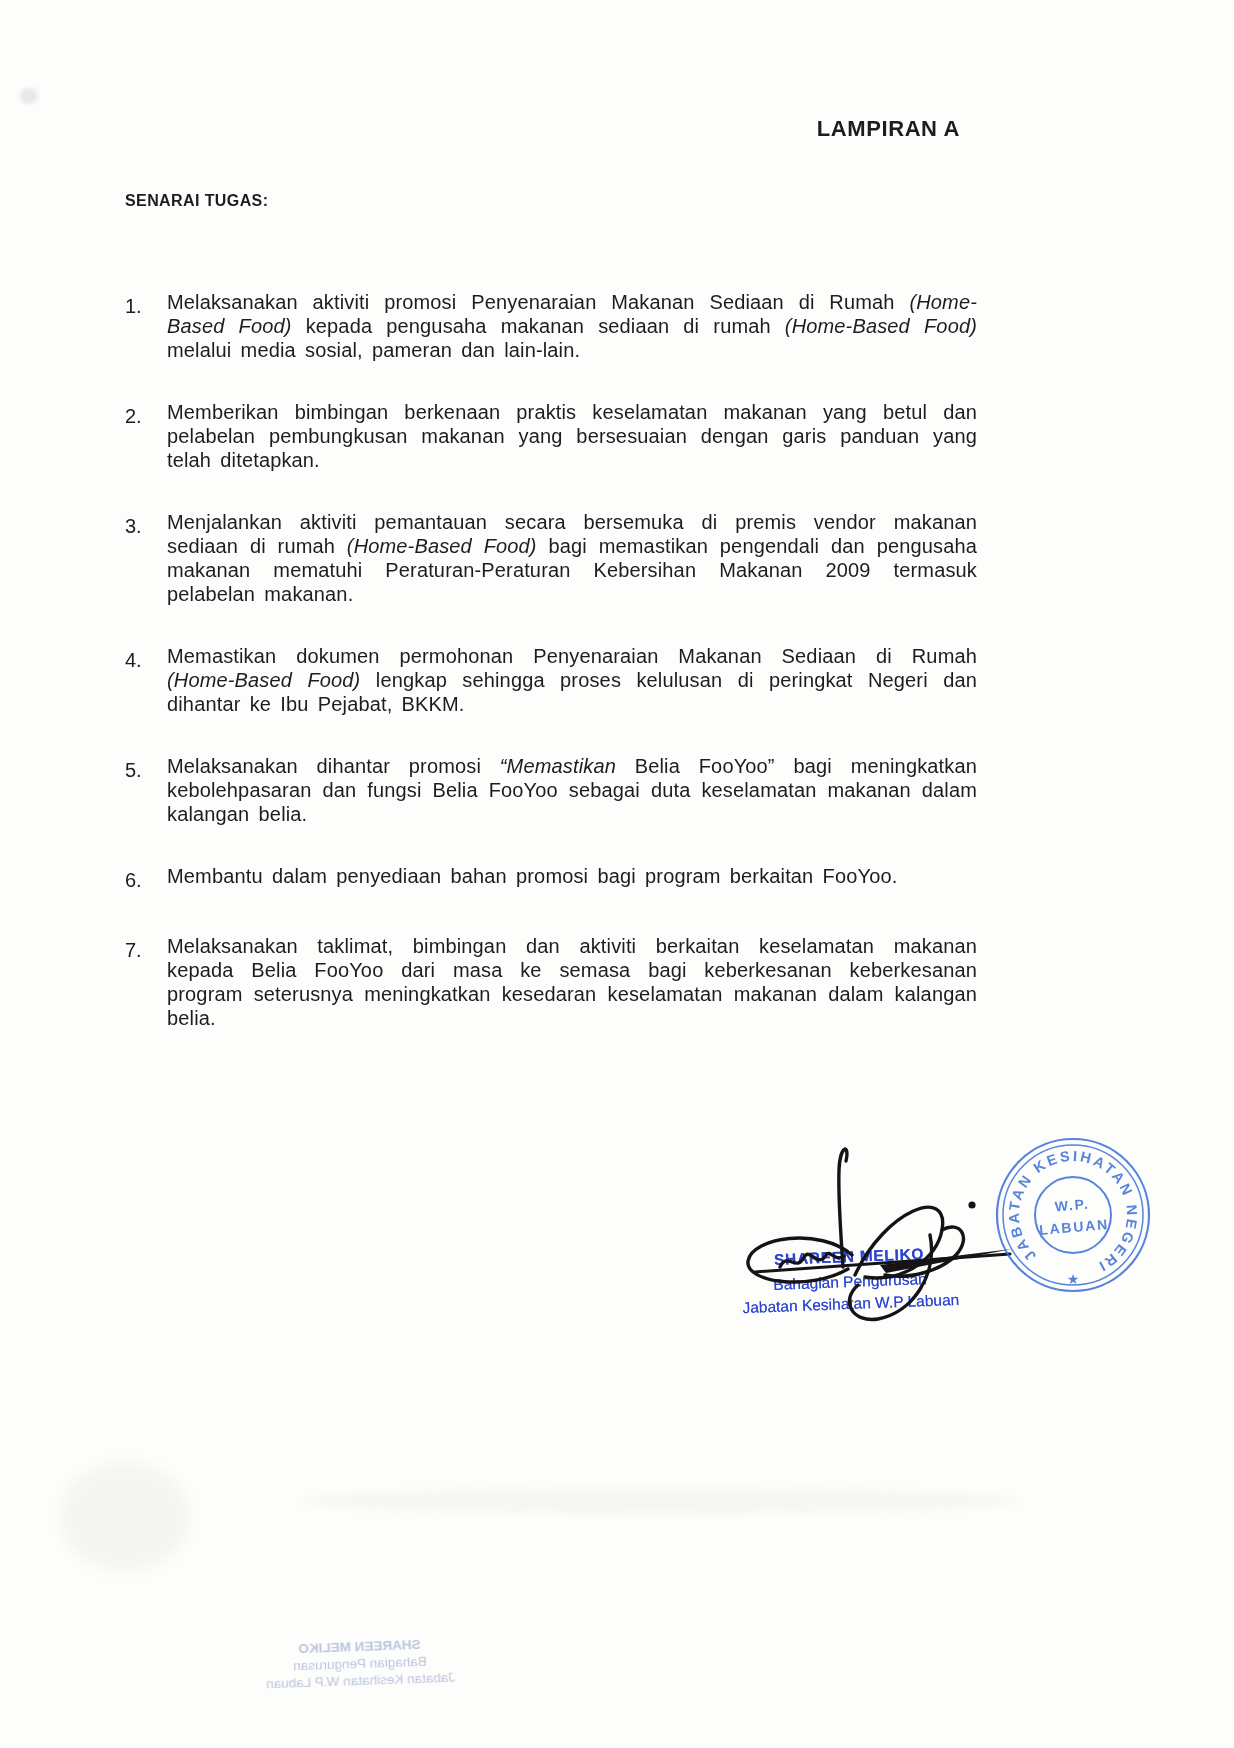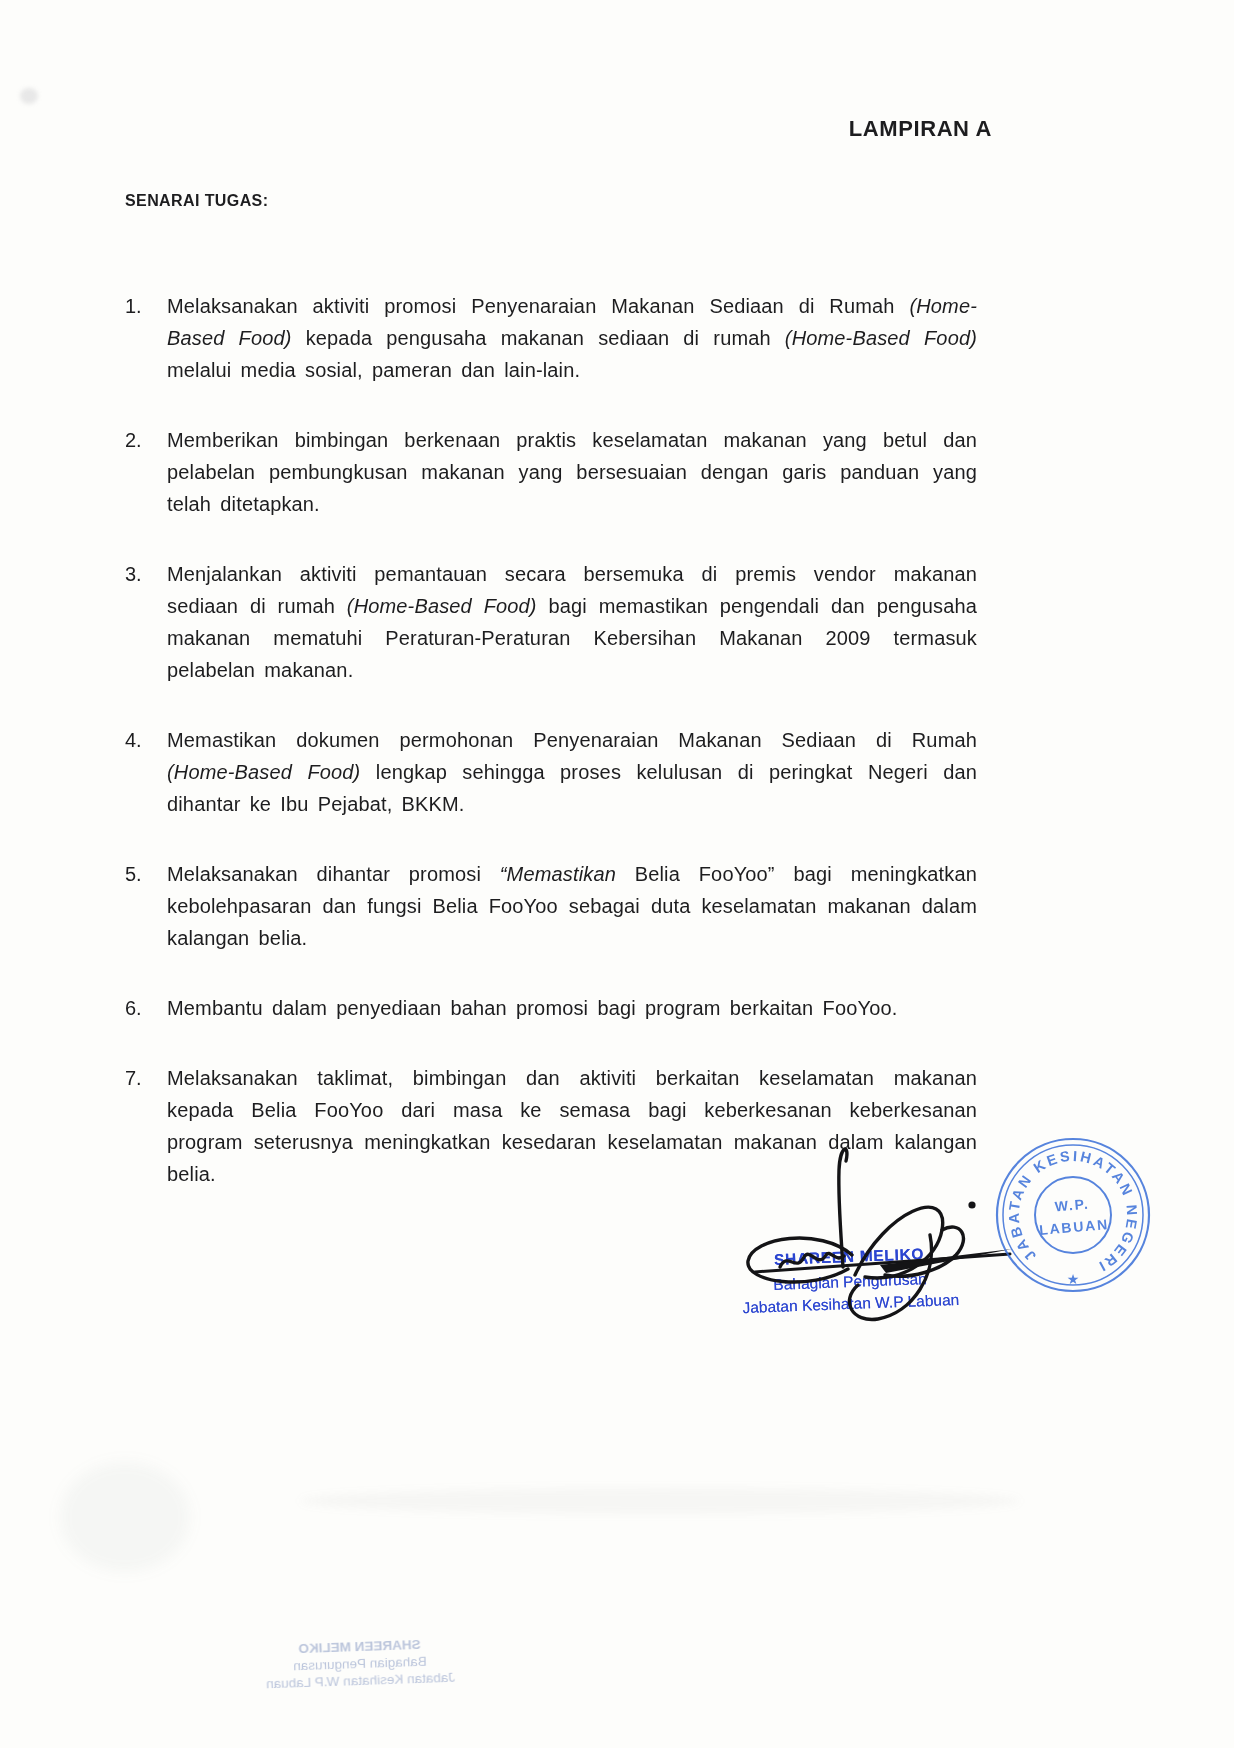--- a/index.html
+++ b/index.html
@@ -5,39 +5,39 @@
   html,body{margin:0;padding:0;background:#ffffff;}
   .page{
     position:relative;
     width:1234px;height:1748px;
     background:#fdfdfb;
     font-family:"Liberation Sans", sans-serif;
     color:#1d1d1f;
     overflow:hidden;
   }
   .lampiran{
-    position:absolute;top:116px;right:242px;
+    position:absolute;top:116px;right:274px;
     font-size:22px;font-weight:bold;letter-spacing:.6px;margin-left:16px;
   }
   .heading{
     position:absolute;top:192px;left:125px;
     font-size:16px;font-weight:bold;letter-spacing:.4px;
   }
   .tasks{
     position:absolute;top:290px;left:125px;width:852px;
     list-style:none;margin:0;padding:0;
   }
   .task{display:flex;margin-bottom:38px;}
   .num{
     flex:none;width:42px;
     font-size:20px;line-height:32px;
   }
   .body{
     flex:1;margin:0;text-align:justify;
-    font-size:20px;line-height:32px;
+    font-size:20px;line-height:24px;
     word-spacing:3.5px;letter-spacing:.15px;
   }
   .it{font-style:italic;}
 
   
   .sig-block{
     position:absolute;left:700px;top:1248px;width:300px;
     text-align:center;color:#2b45d0;
     transform:rotate(-2.2deg);
     text-shadow:0 0 .6px rgba(43,69,208,.75);

